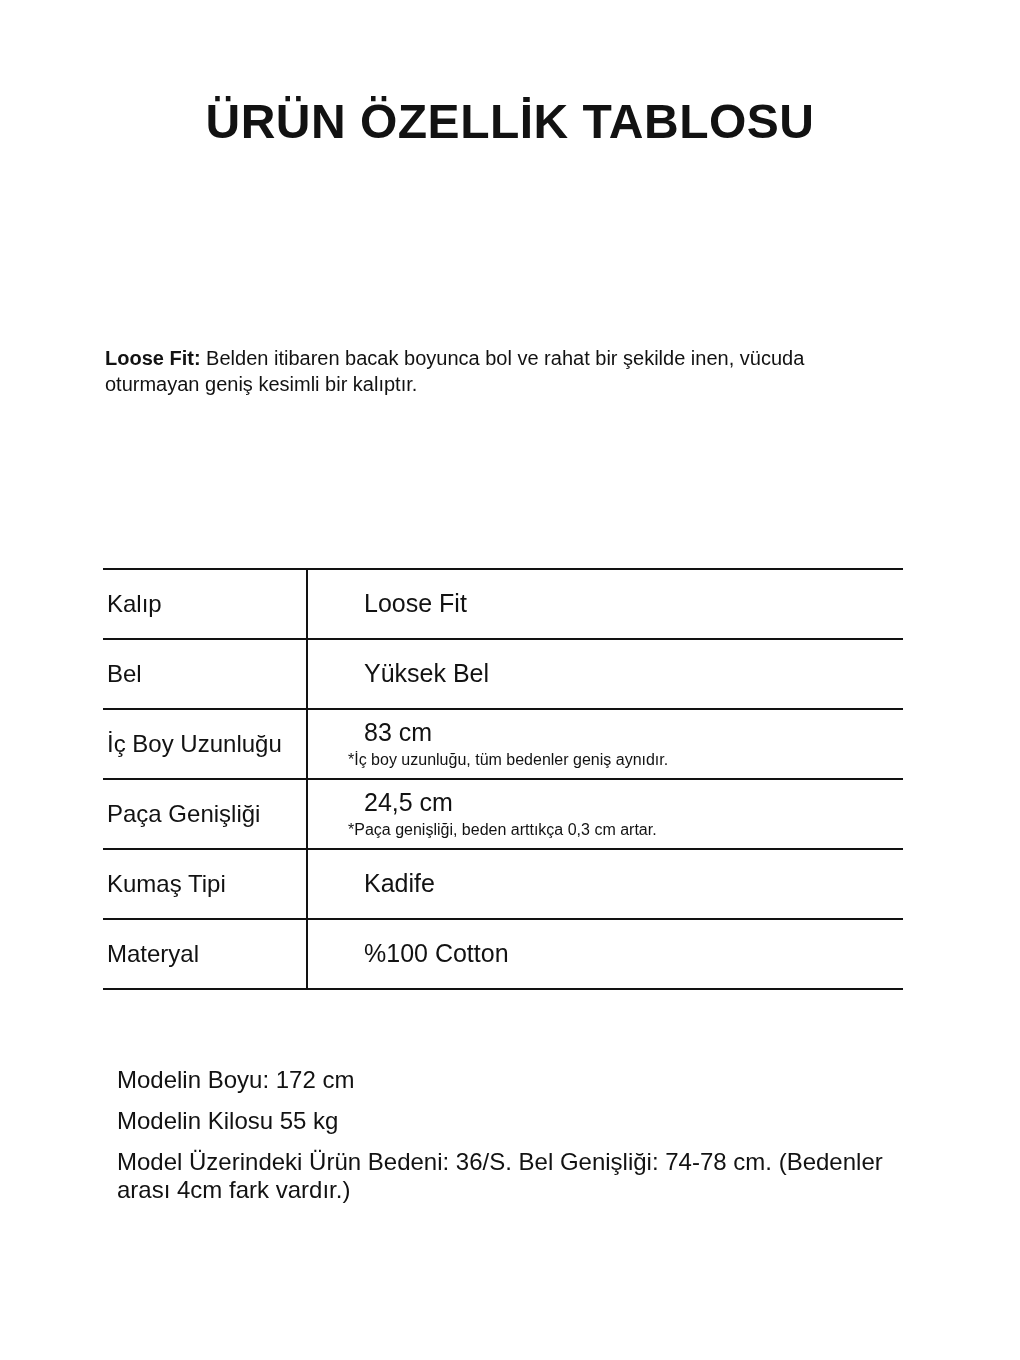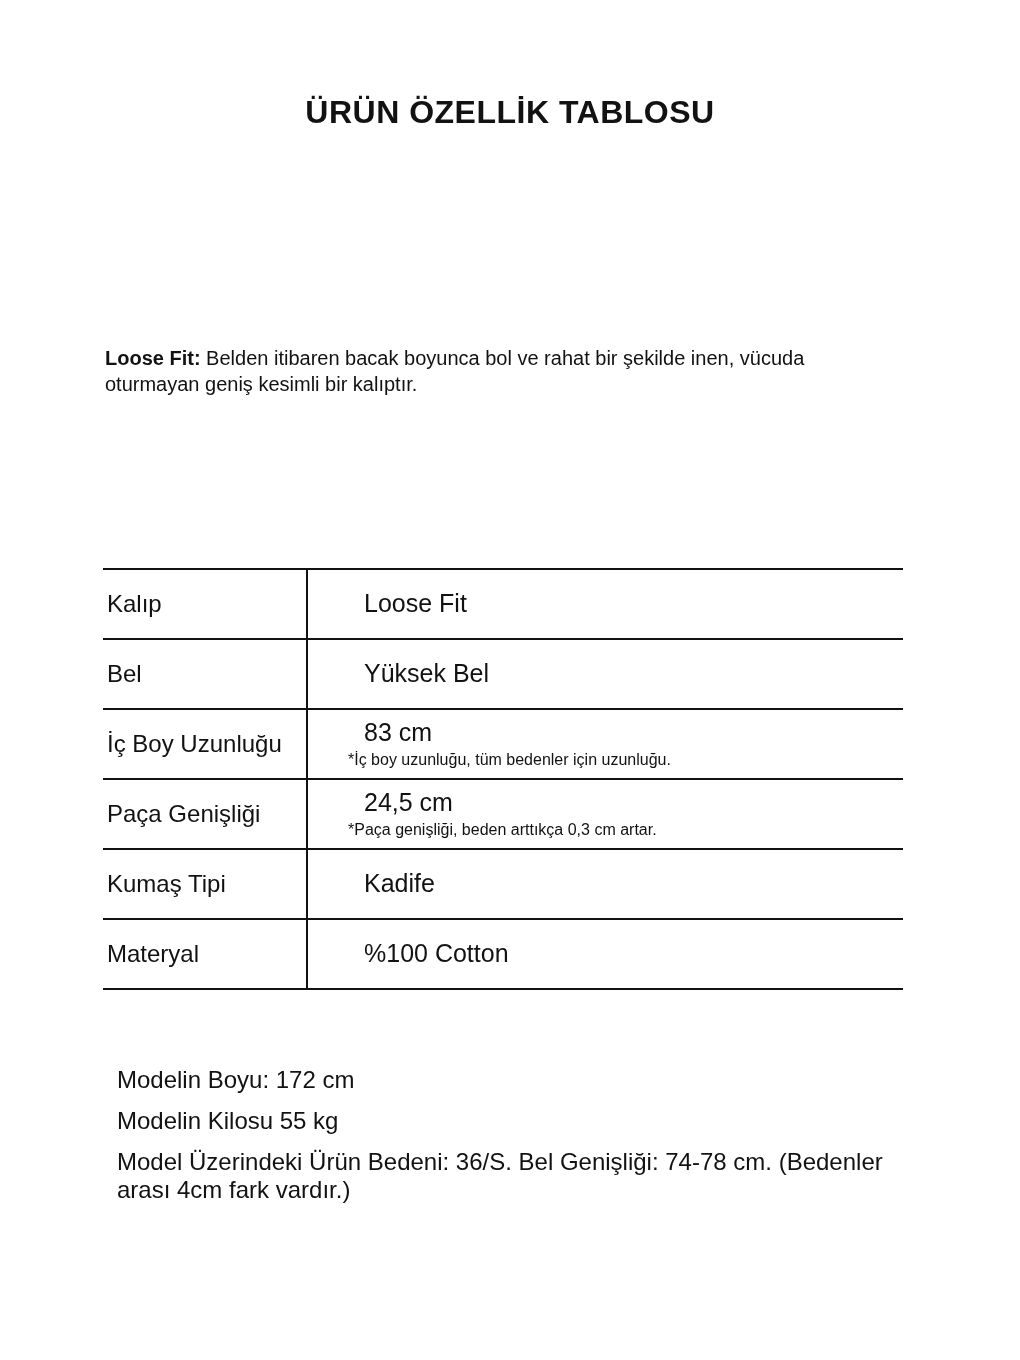--- a/index.html
+++ b/index.html
@@ -19,21 +19,21 @@
     height:1360px;
     background:var(--bg);
     overflow:hidden;
   }
   .title{
     position:absolute;
     top:94px;
     left:0;
     width:100%;
     text-align:center;
-    font-size:32px;
+    font-size:48px;
     font-weight:bold;
     letter-spacing:0.5px;
     color:var(--text);
   }
   .description{
     position:absolute;
     top:346px;
     left:105px;
     width:795px;
     font-size:20px;
@@ -123,21 +123,21 @@
       <div class="spec-cell-value">
         <div class="spec-value">Yüksek Bel</div>
 
       </div>
     </div>
 
     <div class="spec-row">
       <div class="spec-cell-label">İç Boy Uzunluğu</div>
       <div class="spec-cell-value">
         <div class="spec-value">83 cm</div>
-        <div class="spec-note">*İç boy uzunluğu, tüm bedenler için uzunluğu.</div>
+        <div class="spec-note">*İç boy uzunluğu, tüm bedenler geniş aynıdır.</div>
       </div>
     </div>
 
     <div class="spec-row">
       <div class="spec-cell-label">Paça Genişliği</div>
       <div class="spec-cell-value">
         <div class="spec-value">24,5 cm</div>
         <div class="spec-note">*Paça genişliği, beden arttıkça 0,3 cm artar.</div>
       </div>
     </div>

